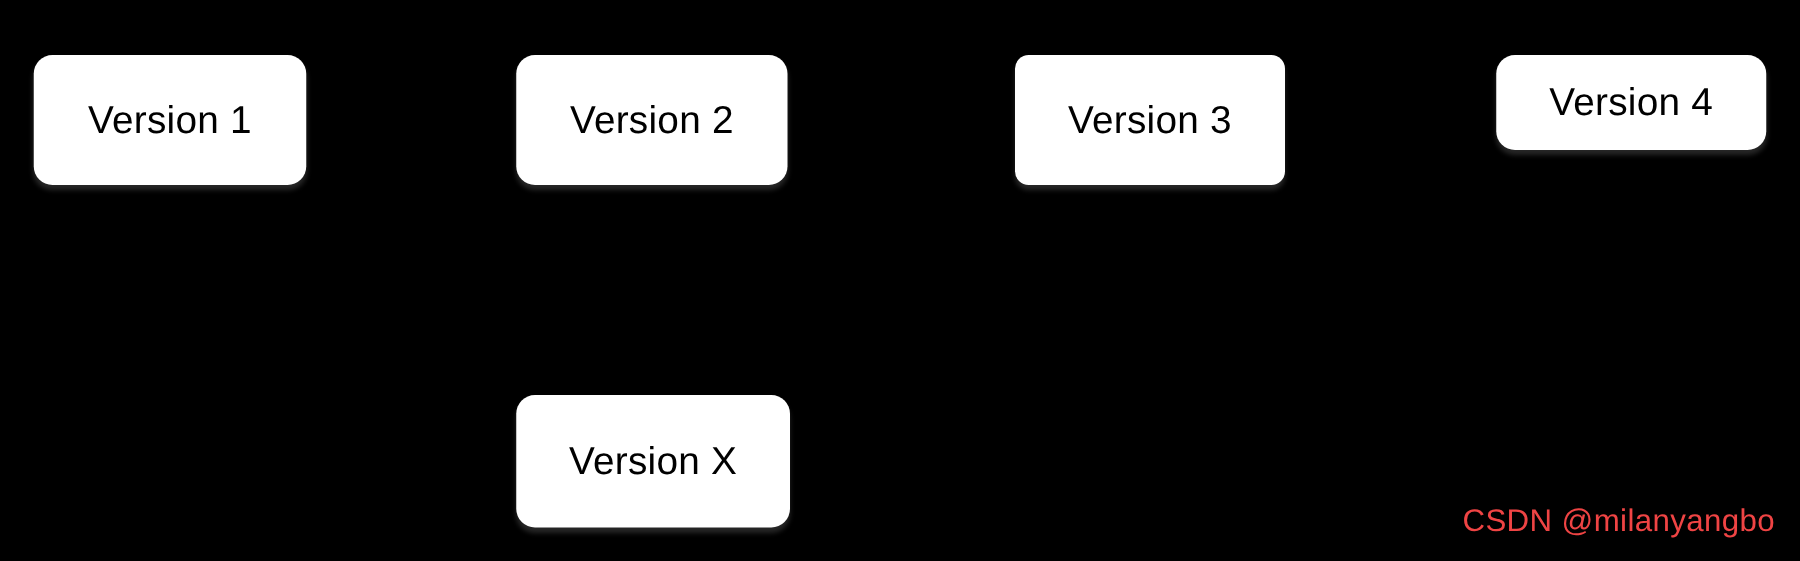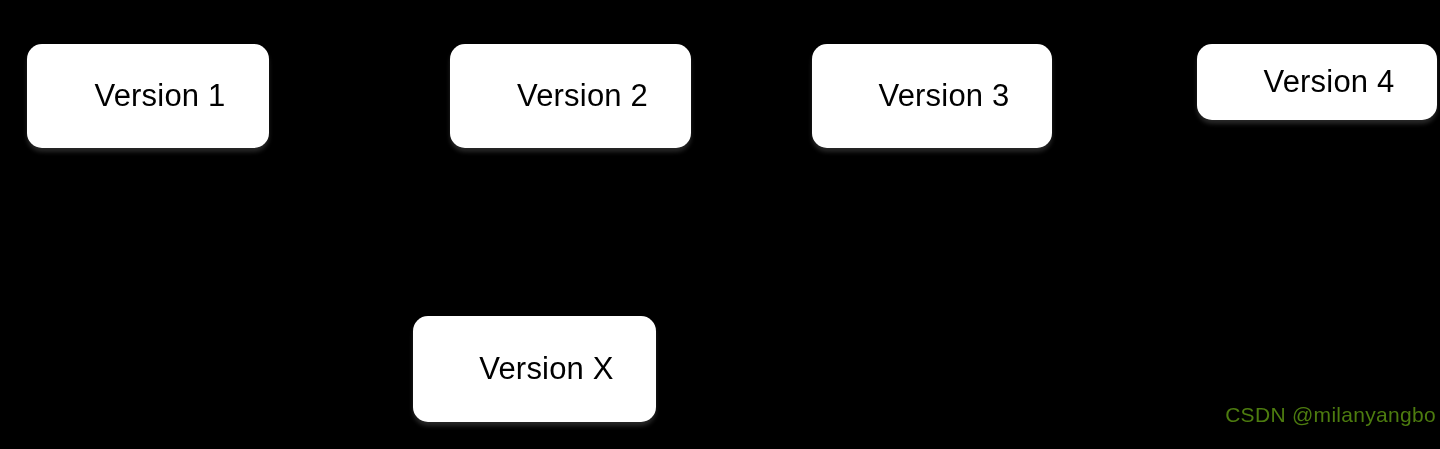--- a/index.html
+++ b/index.html
@@ -20,33 +20,32 @@
     background: #ffffff;
     border-radius: 15px;
     box-shadow: 0 4px 4px rgba(130,130,130,0.30);
     display: flex;
     align-items: center;
     justify-content: center;
     color: #000000;
     font-size: 31px;
     letter-spacing: 0.2px;
     white-space: nowrap;
-    padding-left: 24px;
   }
   .node-v1 { left: 27px;   top: 44px;  width: 218px; height: 104px; }
-  .node-v2 { left: 413px;  top: 44px;  width: 217px; height: 104px; margin-left: 37px; }
-  .node-v3 { left: 812px;  top: 44px;  width: 216px; height: 104px; }
+  .node-v2 { left: 413px;  top: 44px;  width: 217px; height: 104px; }
+  .node-v3 { left: 812px;  top: 44px;  width: 216px; height: 104px; border-radius: 11px; }
   .node-v4 { left: 1197px; top: 44px;  width: 216px; height: 76px; }
   .node-vx { left: 413px;  top: 316px; width: 219px; height: 106px; }
   .watermark {
     position: absolute;
-    right: 4px;
+    right: 20px;
     top: 403px;
-    color: #4d7c0f;
-    font-size: 21px;
+    color: #ef4444;
+    font-size: 25px;
     letter-spacing: 0.3px;
     white-space: nowrap;
   }
 </style>
 </head>
 <body>
 
 <div class="canvas">
 
   <div class="node node-v1">

